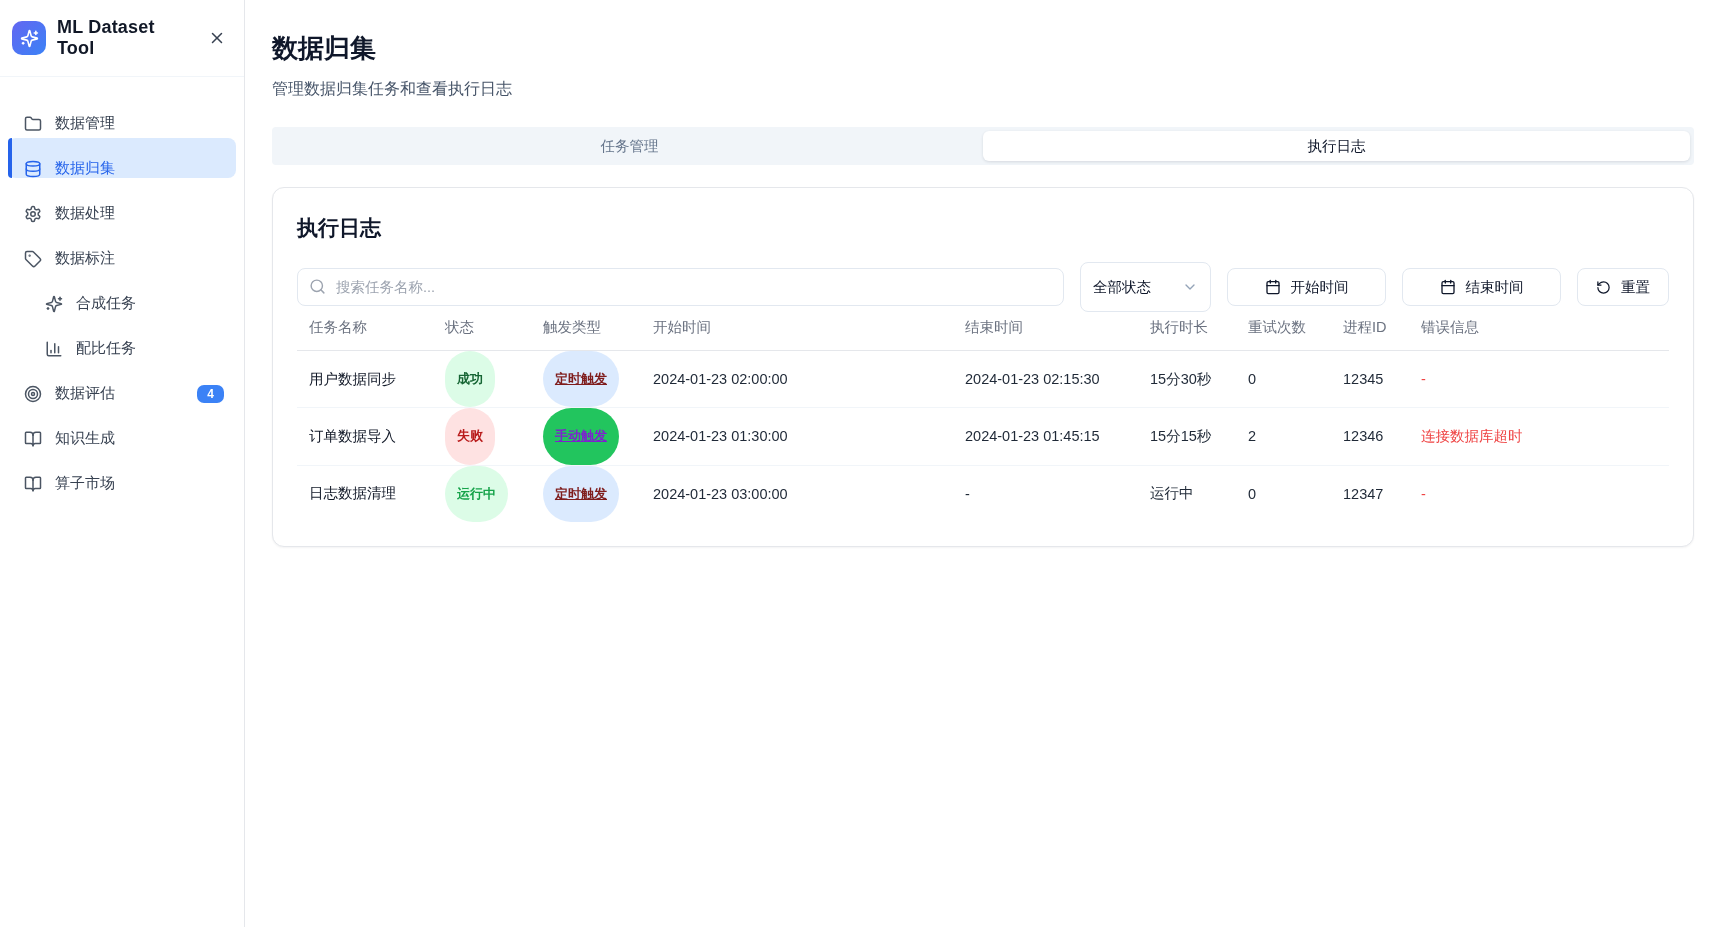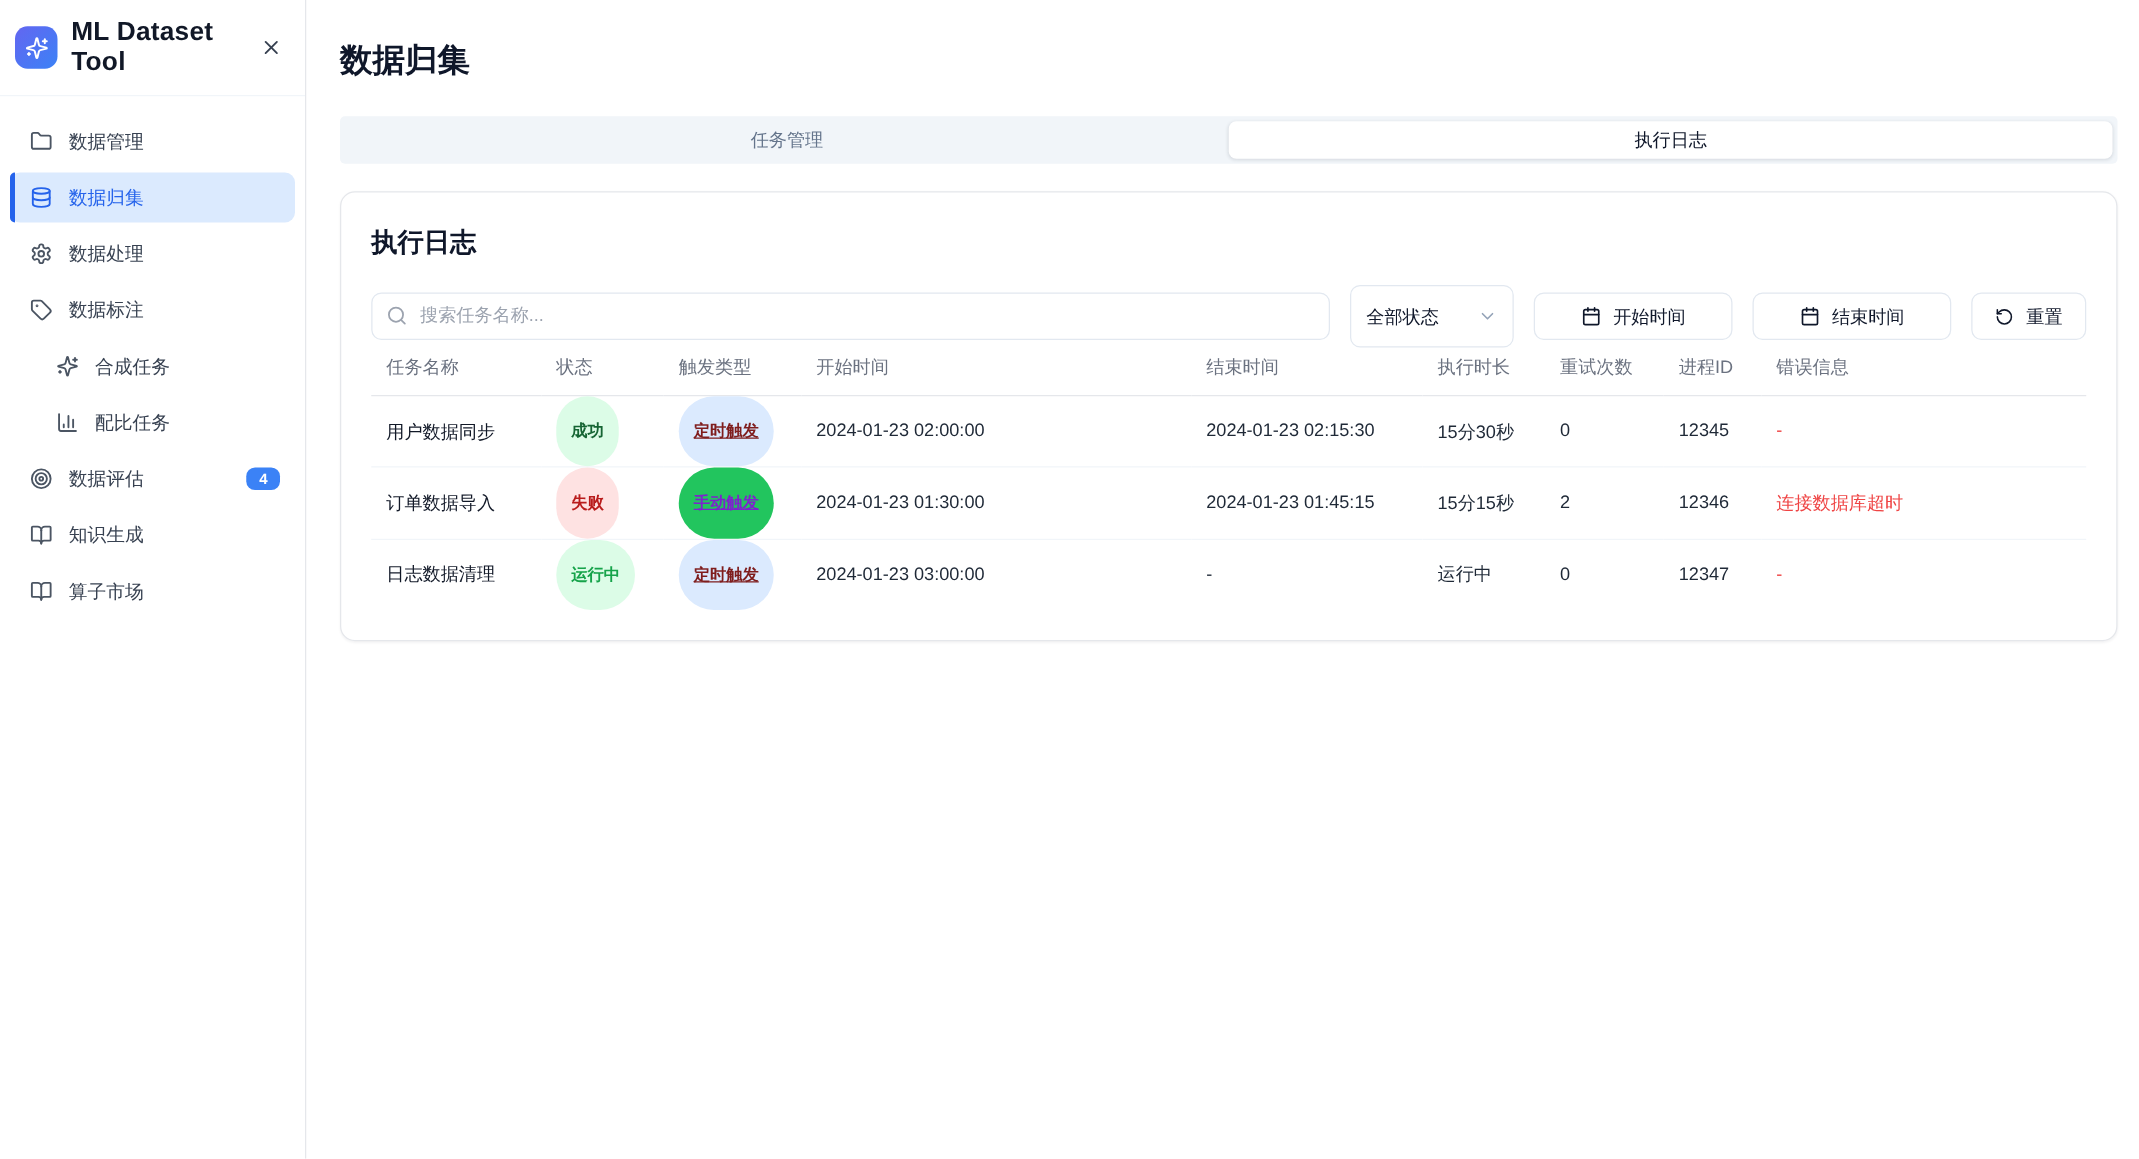--- a/index.html
+++ b/index.html
@@ -13,25 +13,25 @@
   
   .sidebar { position:absolute; left:0; top:0; width:245px; height:927px;
     background:#fff; border-right:1px solid #e5e7eb; }
   .artifact { position:absolute; top:0; left:10px; width:18px; height:4px;
     background:#d1d5db; border-radius:0 0 3px 3px; }
   .sidebar-header { height:77px; border-bottom:1px solid #f1f5f9;
     display:flex; align-items:center; gap:11px; padding:0 16px 0 12px; }
   .logo { width:34px; height:34px; border-radius:10px; flex:none;
     background:linear-gradient(135deg,#6366f1,#3b82f6);
     display:flex; align-items:center; justify-content:center; color:#fff; }
-  .app-title { font-size:21px; font-weight:700; flex:1; color:#111827; letter-spacing:.2px; }
+  .app-title { font-size:18px; font-weight:700; flex:1; color:#111827; letter-spacing:.2px; }
   .close-btn { color:#374151; cursor:pointer; padding:2px; }
 
   .nav { padding:16px 8px; display:flex; flex-direction:column; gap:5px; }
-  .nav-item { position:relative; display:flex; align-items:center; gap:13px;
+  .nav-item { position:relative; display:flex; align-items:flex-end; gap:13px;
     height:40px; padding:0 12px 0 16px; border-radius:8px; font-size:15px;
     color:#374151; cursor:pointer; }
   .nav-item .nicon { color:#4b5563; flex:none; }
   .nav-item.active { background:#dbeafe; color:#2563eb; font-weight:500; }
   .nav-item.active .nicon { color:#2563eb; }
   .nav-item.active::before { content:""; position:absolute; left:0; top:0; bottom:0;
     width:4px; background:#2563eb; border-radius:8px 0 0 8px; }
   .nav-item.sub { padding-left:37px; }
   .badge-count { margin-left:auto; background:#3b82f6; color:#fff; font-size:12px;
     font-weight:700; border-radius:7px; padding:3px 10px; line-height:1; }
@@ -198,20 +198,21 @@
             <path d="M3 18a1 1 0 0 1-1-1V4a1 1 0 0 1 1-1h5a4 4 0 0 1 4 4 4 4 0 0 1 4-4h5a1 1 0 0 1 1 1v13a1 1 0 0 1-1 1h-6a3 3 0 0 0-3 3 3 3 0 0 0-3-3z"></path>
           </svg>
         </span>
         <span>算子市场</span>
       </div>
     </nav>
 </aside>
 
 <main class="main">
   <h1 class="page-title">数据归集</h1>
+  <div class="page-subtitle">管理数据归集任务和查看执行日志</div>
 
   <div class="tabs" id="tabs">
       <div class="tab">任务管理</div>
       <div class="tab active">执行日志</div>
     </div>
 
   <section class="card">
     <h2 class="card-title">执行日志</h2>
 
     <div class="filters">

